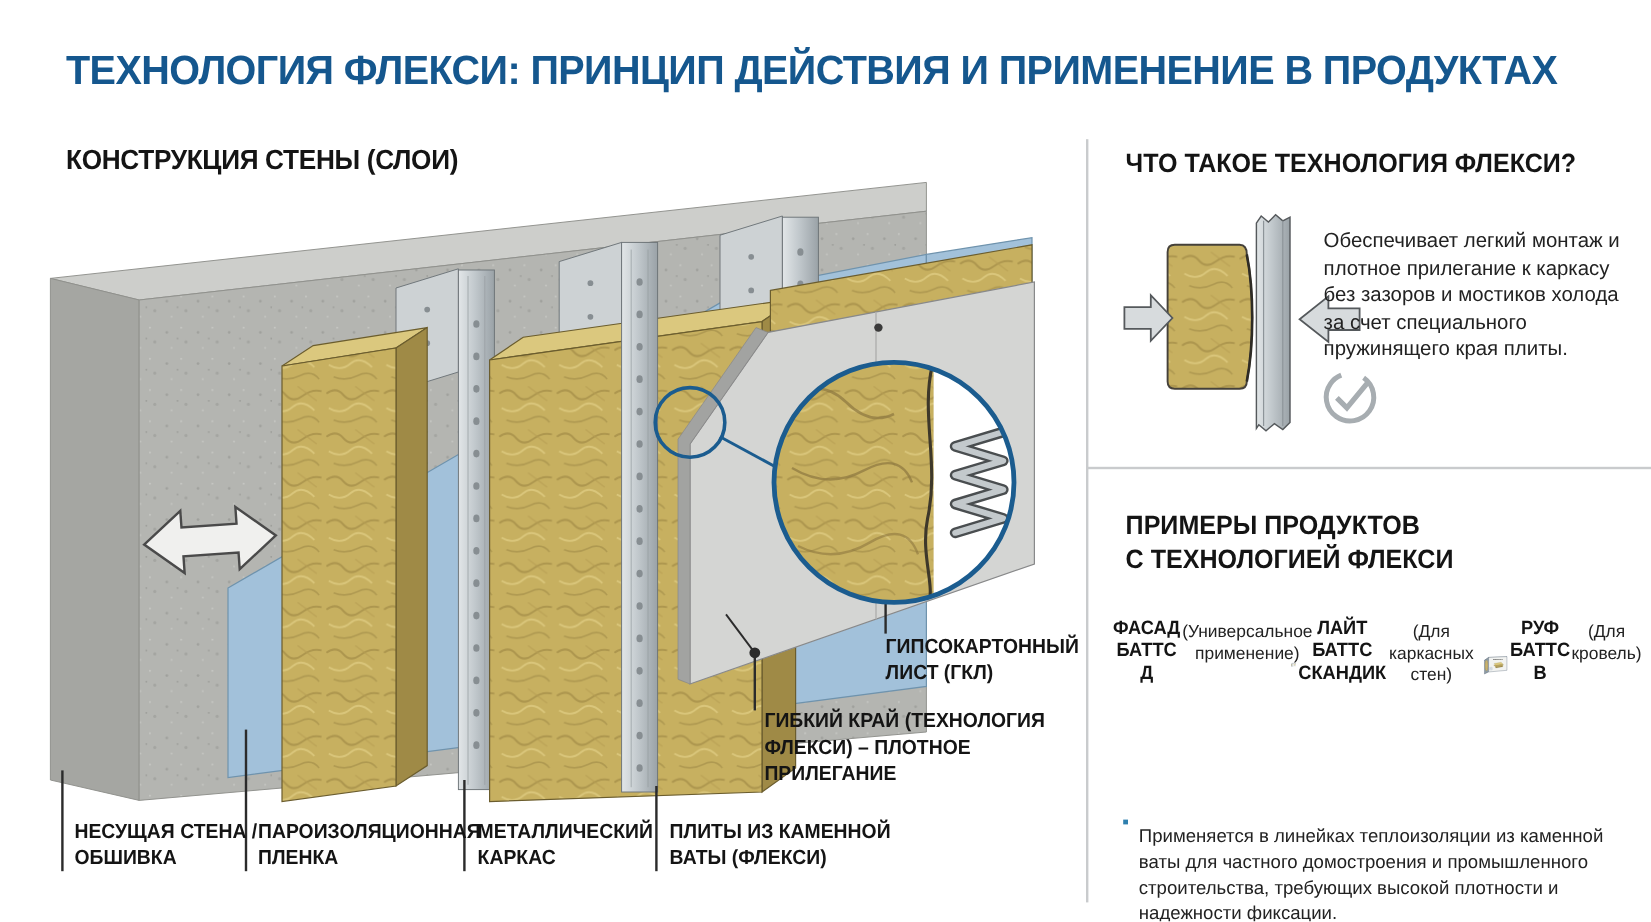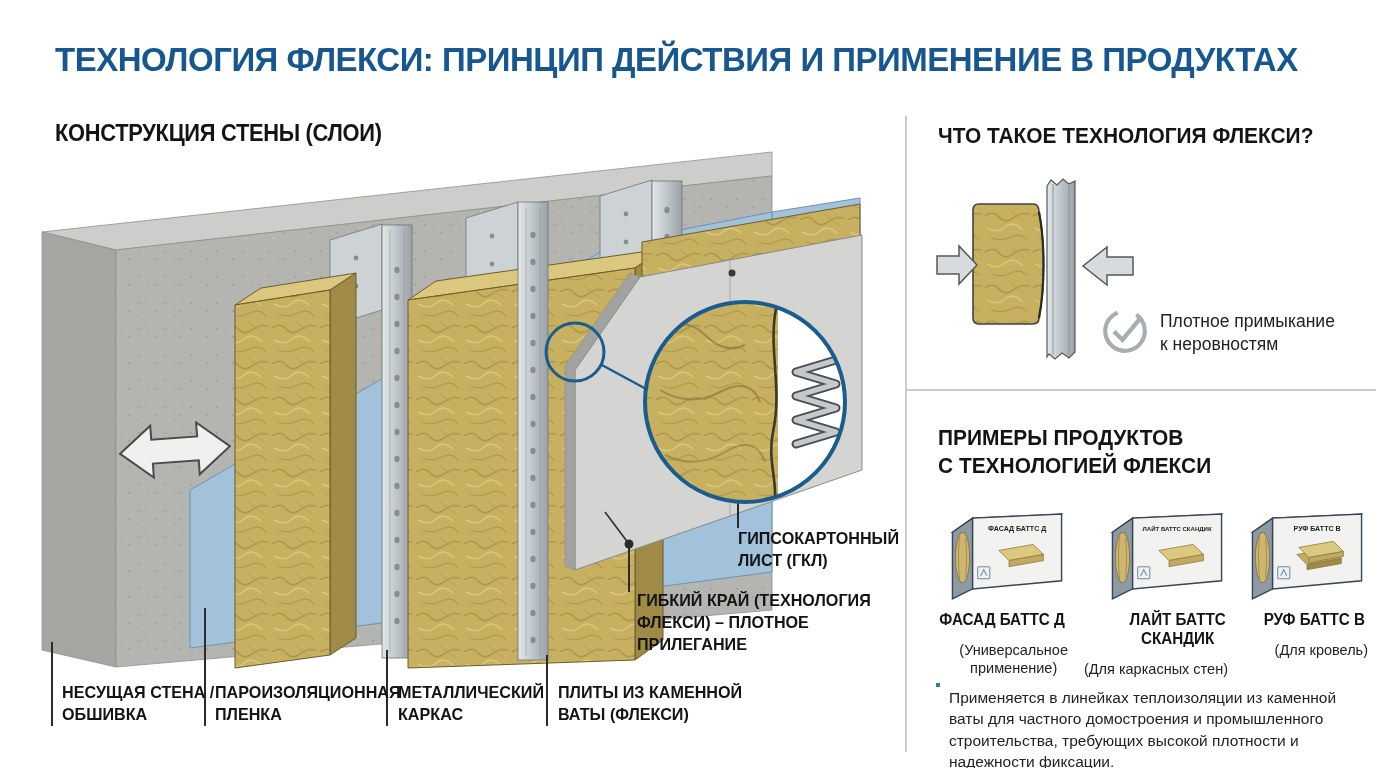--- a/index.html
+++ b/index.html
@@ -16,21 +16,21 @@
   .leader{position:absolute;width:2px;background:#2b2b2b;}
   .callout{font-size:17px;font-weight:bold;line-height:1.28;color:#141414;
            transform:scaleX(.95);transform-origin:left top;}
   .vdivider{left:905px;top:116px;width:2px;height:636px;background:#c9cbcd;}
   .hdivider{left:906px;top:389px;width:470px;height:2px;background:#c9cbcd;}
   .r-head{font-size:22px;font-weight:bold;color:#141414;line-height:1.25;
           transform:scaleX(.95);transform-origin:left top;}
   .descr{font-size:17px;line-height:1.33;color:#222;}
   .benefit{font-size:17.5px;line-height:1.3;color:#222;}
   .products-row{left:926px;top:506px;width:442px;display:flex;justify-content:space-between;}
-  .product{display:flex;flex-direction:column;align-items:flex-end;text-align:center;}
+  .product{display:flex;flex-direction:row;align-items:flex-start;text-align:center;}
   .p1{width:142px;} .p2{width:152px;} .p3{width:132px;}
   .prod-name{margin-top:8px;font-size:16px;font-weight:bold;line-height:1.2;color:#141414;
              transform:scaleX(.95);}
   .prod-sub{margin-top:12px;font-size:14.5px;line-height:1.25;color:#222;}
   .note-wrap{left:936px;top:680px;width:436px;display:flex;flex-direction:column;}
   .note-bar{width:4px;background:#2e7fae;flex:0 0 4px;margin-top:3px;}
   .note-text{margin-left:13px;font-size:15.5px;line-height:1.38;color:#222;}
 </style>
 </head>
 <body>
@@ -225,26 +225,26 @@
       <line x1="134" y1="12" x2="134" y2="183" stroke="#8d9499" stroke-width="1"></line>
     </g>
     <g>
       <path d="M 44,32 L 98,32 Q 104,32 104,40 C 110,70 110,115 104,146 Q 104,152 98,152 L 44,152 Q 38,152 38,146 L 38,38 Q 38,32 44,32 Z" fill="url(#woolpat)" stroke="#45413a" stroke-width="1.6"></path>
       <path d="M 104,40 C 110,70 110,115 104,146" stroke="#2e2b25" stroke-width="2.2" fill="none"></path>
     </g>
     <polygon points="2,84 24,84 24,74 42,93 24,112 24,102 2,102" fill="#d7dbdd" stroke="#55595c" stroke-width="1.5"></polygon>
     <polygon points="198,85 172,85 172,75 148,94 172,113 172,103 198,103" fill="#d7dbdd" stroke="#55595c" stroke-width="1.5"></polygon>
   </svg>
 
+  <div class="abs descr" style="left:1103px;top:190px;width:262px;">Обеспечивает легкий монтаж и плотное прилегание к каркасу без зазоров и мостиков холода за счет специального пружинящего края плиты.</div>
 
   <svg class="abs" style="left:1100px;top:306px;" width="50" height="50" viewBox="0 0 48 48">
     <circle cx="24" cy="24" r="19" fill="none" stroke="#a7adb1" stroke-width="4" stroke-dasharray="100 19.4" transform="rotate(-55 24 24)"></circle>
     <path d="M 13.5,24.5 L 21.5,32.5 L 38,12.5" fill="none" stroke="#a7adb1" stroke-width="4.2"></path>
   </svg>
-  <div class="abs benefit" style="left:1160px;top:310px;width:180px;">Плотное примыкание к неровностям</div>
 
   <div class="abs r-head pre" style="left:938px;top:424px;">ПРИМЕРЫ ПРОДУКТОВ
 С ТЕХНОЛОГИЕЙ ФЛЕКСИ</div>
 
   <div class="abs products-row">
 
     <div class="product p1">
       <svg width="122" height="96" viewBox="0 0 120 95">
         <polygon points="6,26 26,12 114,8 96,21" fill="#e8eae9" stroke="#33475a" stroke-width="1.2"></polygon>
         <polygon points="6,26 26,12 26,82 6,92" fill="#8d9aa3" stroke="#33475a" stroke-width="1.4"></polygon>

